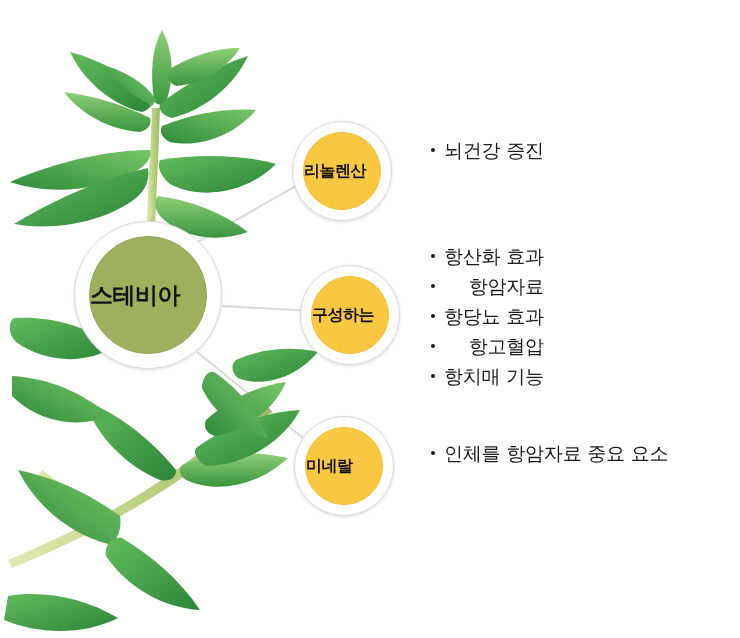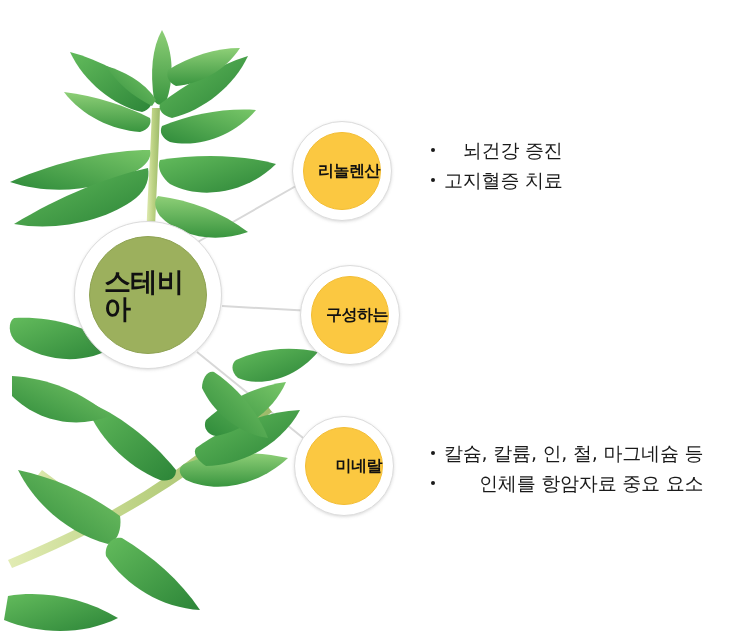--- a/index.html
+++ b/index.html
@@ -44,45 +44,44 @@
     background: #ffffff;
     box-sizing: border-box;
     display: flex;
     align-items: center;
     justify-content: center;
   }
   .node .inner {
     border-radius: 50%;
     display: flex;
     align-items: center;
-    justify-content: flex-end;
+    justify-content: flex-start;
     box-sizing: border-box;
   }
 
   .node-center {
     left: 74px;
     top: 221px;
     width: 148px;
     height: 148px;
     border: 1px solid #dcdcdc;
     box-shadow: 0 1px 3px rgba(120,120,120,0.25);
   }
   .node-center .inner {
     width: 118px;
     height: 118px;
     background: #9cb05d;
     border: 1px solid #8fa354;
   }
   .node-center .label {
-    font-size: 27px;
+    font-size: 23px;
     font-weight: bold;
     color: #111111;
     letter-spacing: -0.5px;
     line-height: 1;
-    margin-left: 14px;
   }
 
   .node-sat {
     width: 100px;
     height: 100px;
     border: 1px solid #dcdcdc;
     box-shadow: 0 1px 3px rgba(120,120,120,0.25);
   }
   .node-sat .inner {
     width: 78px;
@@ -225,22 +224,27 @@
   </div>
 
   <div class="node node-sat node-sat-3">
     <div class="inner">
       <span class="label">미네랄</span>
     </div>
   </div>
 
   <ul class="bullets bullets-1">
     <li>뇌건강 증진</li>
-    <li>고지혈증 치료</li>
   </ul>
 
+  <ul class="bullets bullets-2">
+    <li>항산화 효과</li>
+    <li>항암자료</li>
+    <li>항당뇨 효과</li>
+    <li>항고혈압</li>
+    <li>항치매 기능</li>
+  </ul>
 
   <ul class="bullets bullets-3">
-    <li>칼슘, 칼륨, 인, 철, 마그네슘 등</li>
     <li>인체를 항암자료 중요 요소</li>
   </ul>
 
 </div>
 
 </body></html>

